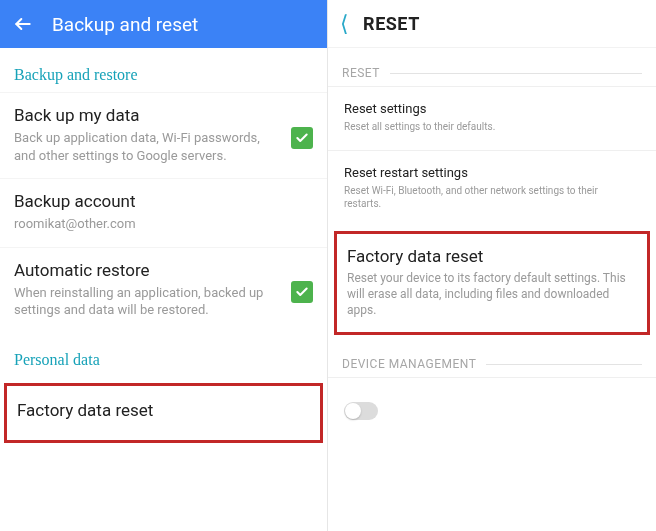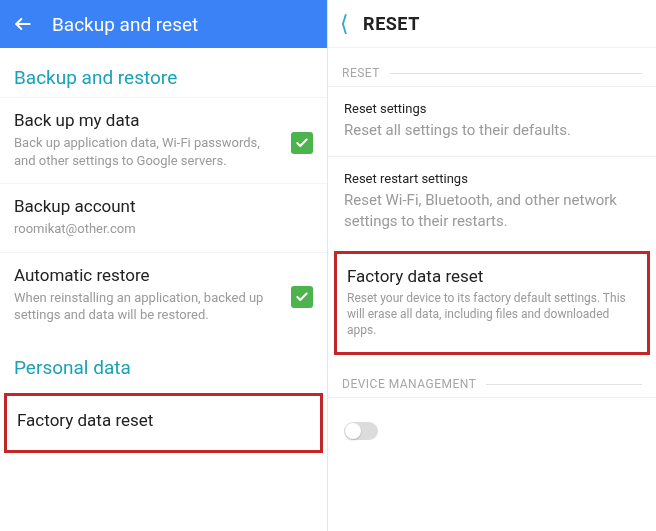--- a/index.html
+++ b/index.html
@@ -45,22 +45,23 @@
   }
   .rheader .chevron {
     color: #2aa9c9;
     font-size: 22px;
     margin-right: 14px;
     font-weight: 400;
   }
 
   .section-label {
     color: #17a2b8;
-    font-size: 19px;
+    font-size: 16px;
     padding: 18px 14px 8px;
+    font-family: Liberation Serif, serif;
   }
   .section-label-grey {
     color: #a6a6a6;
     font-size: 12px;
     letter-spacing: 0.5px;
     padding: 18px 14px 6px;
     display: flex;
     align-items: center;
   }
   .section-label-grey .line {
@@ -105,21 +106,21 @@
   .highlight-box {
     border: 3px solid #c22727;
     margin: 4px 6px;
     padding: 12px 10px 14px;
   }
   .highlight-box .title { font-size: 17px; color: #222; margin-bottom:4px;}
   .highlight-box .sub { color: #9a9a9a; font-size: 12px; line-height:1.35;}
 
   .right .item { border-top: 1px solid #efefef; padding: 14px 16px 16px; }
   .right .item .title { font-size: 13px; }
-  .right .item .sub { font-size: 15px; }
+  .right .item .sub { font-size: 10px; }
 
   .toggle {
     width: 34px; height: 18px;
     background: #dcdcdc;
     border-radius: 10px;
     position: relative;
     margin-top: 10px;
     flex-shrink: 0;
   }
   .toggle::after {

